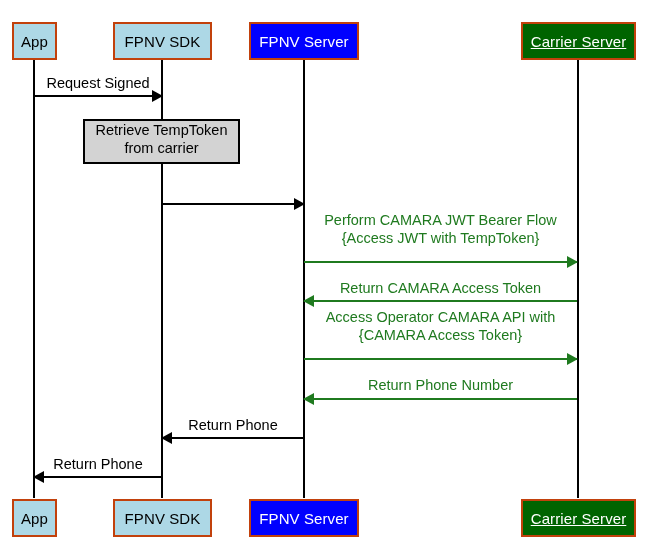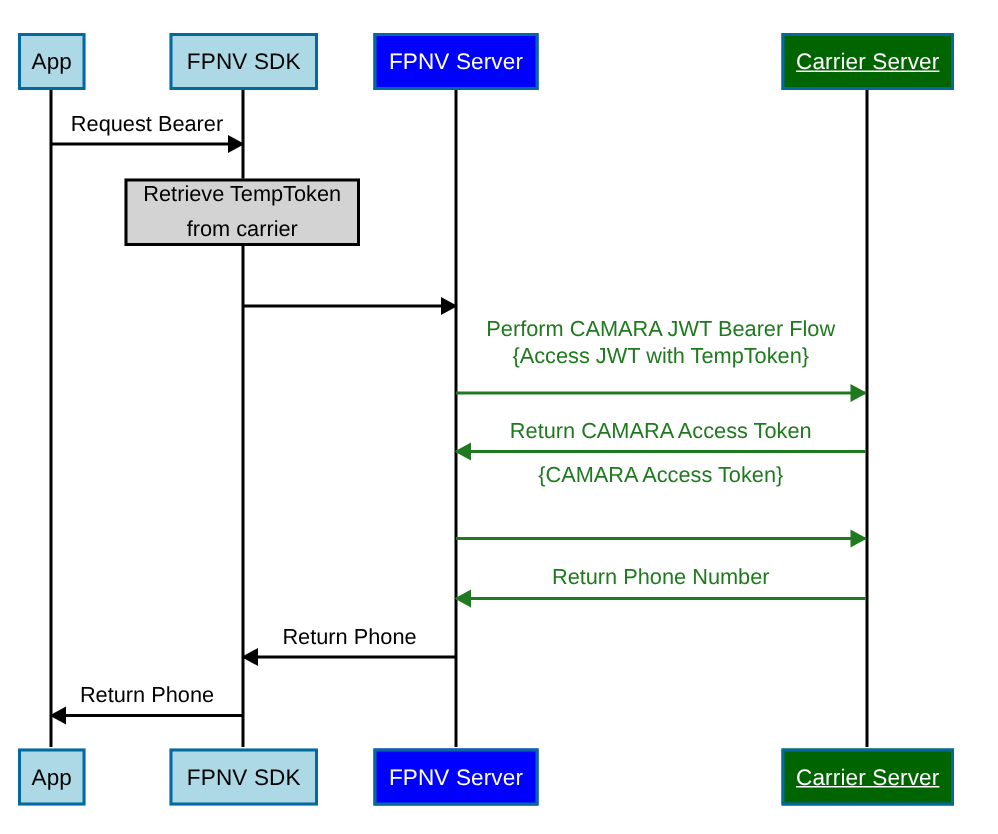--- a/index.html
+++ b/index.html
@@ -1,32 +1,32 @@
 <!DOCTYPE html>
 <html><head>
 <meta charset="utf-8">
 <style>
   html,body{margin:0;padding:0;background:#ffffff;}
   body{font-family:"Liberation Sans",sans-serif;}
   #stage{position:relative;width:665px;height:556px;background:#ffffff;overflow:hidden;}
 
   
-  .pbox{position:absolute;box-sizing:border-box;border:2px solid #0369a1;
+  .pbox{position:absolute;box-sizing:border-box;border:2px solid #c2410c;
         display:flex;align-items:center;justify-content:center;
         font-size:15px;line-height:1;white-space:nowrap;letter-spacing:.1px;}
   .pbox.light{background:#add8e6;color:#000;}
   .pbox.blue{background:#0000ff;color:#ffffff;}
   .pbox.green{background:#006400;color:#ffffff;text-decoration:underline;}
 
   
   .lifeline{position:absolute;width:2px;background:#000;}
 
   
   .note{position:absolute;box-sizing:border-box;background:#d3d3d3;border:2px solid #000;
-        display:flex;flex-direction:column;align-items:center;justify-content:space-between;
+        display:flex;flex-direction:column;align-items:center;justify-content:flex-start;
         font-size:14.5px;line-height:1.25;color:#000;text-align:center;}
   .note span{display:block;white-space:nowrap;}
 
   
   .msg{position:absolute;height:2px;}
   .msg .shaft{position:absolute;left:0;right:0;top:0;height:2px;}
   .msg.black .shaft{background:#000;}
   .msg.green .shaft{background:#1f7a1f;}
   .head{position:absolute;top:-5px;width:0;height:0;border-top:6px solid transparent;
         border-bottom:6px solid transparent;}
@@ -72,21 +72,21 @@
     <span>FPNV SDK</span>
   </div>
   <div class="pbox blue" style="left:249px;top:499px;width:110px;height:38px;">
     <span>FPNV Server</span>
   </div>
   <div class="pbox green" style="left:521px;top:499px;width:115px;height:38px;">
     <span>Carrier Server</span>
   </div>
 
   <div class="mlabel black" style="left:34px;top:74px;width:128px;">
-    <span>Request Bearer</span>
+    <span>Request Signed</span>
   </div>
   <div class="msg black right" style="left:34px;top:95px;width:128px;">
     <div class="shaft"></div>
     <div class="head"></div>
   </div>
 
   <div class="note" style="left:83px;top:119px;width:157px;height:45px;">
     <span>Retrieve TempToken</span>
     <span>from carrier</span>
   </div>
@@ -107,20 +107,21 @@
 
   <div class="mlabel green" style="left:304px;top:279px;width:273px;">
     <span>Return CAMARA Access Token</span>
   </div>
   <div class="msg green left" style="left:304px;top:300px;width:273px;">
     <div class="shaft"></div>
     <div class="head"></div>
   </div>
 
   <div class="mlabel green" style="left:304px;top:308px;width:273px;">
+    <span>Access Operator CAMARA API with</span>
     <span>{CAMARA Access Token}</span>
   </div>
   <div class="msg green right" style="left:304px;top:358px;width:273px;">
     <div class="shaft"></div>
     <div class="head"></div>
   </div>
 
   <div class="mlabel green" style="left:304px;top:376px;width:273px;">
     <span>Return Phone Number</span>
   </div>

